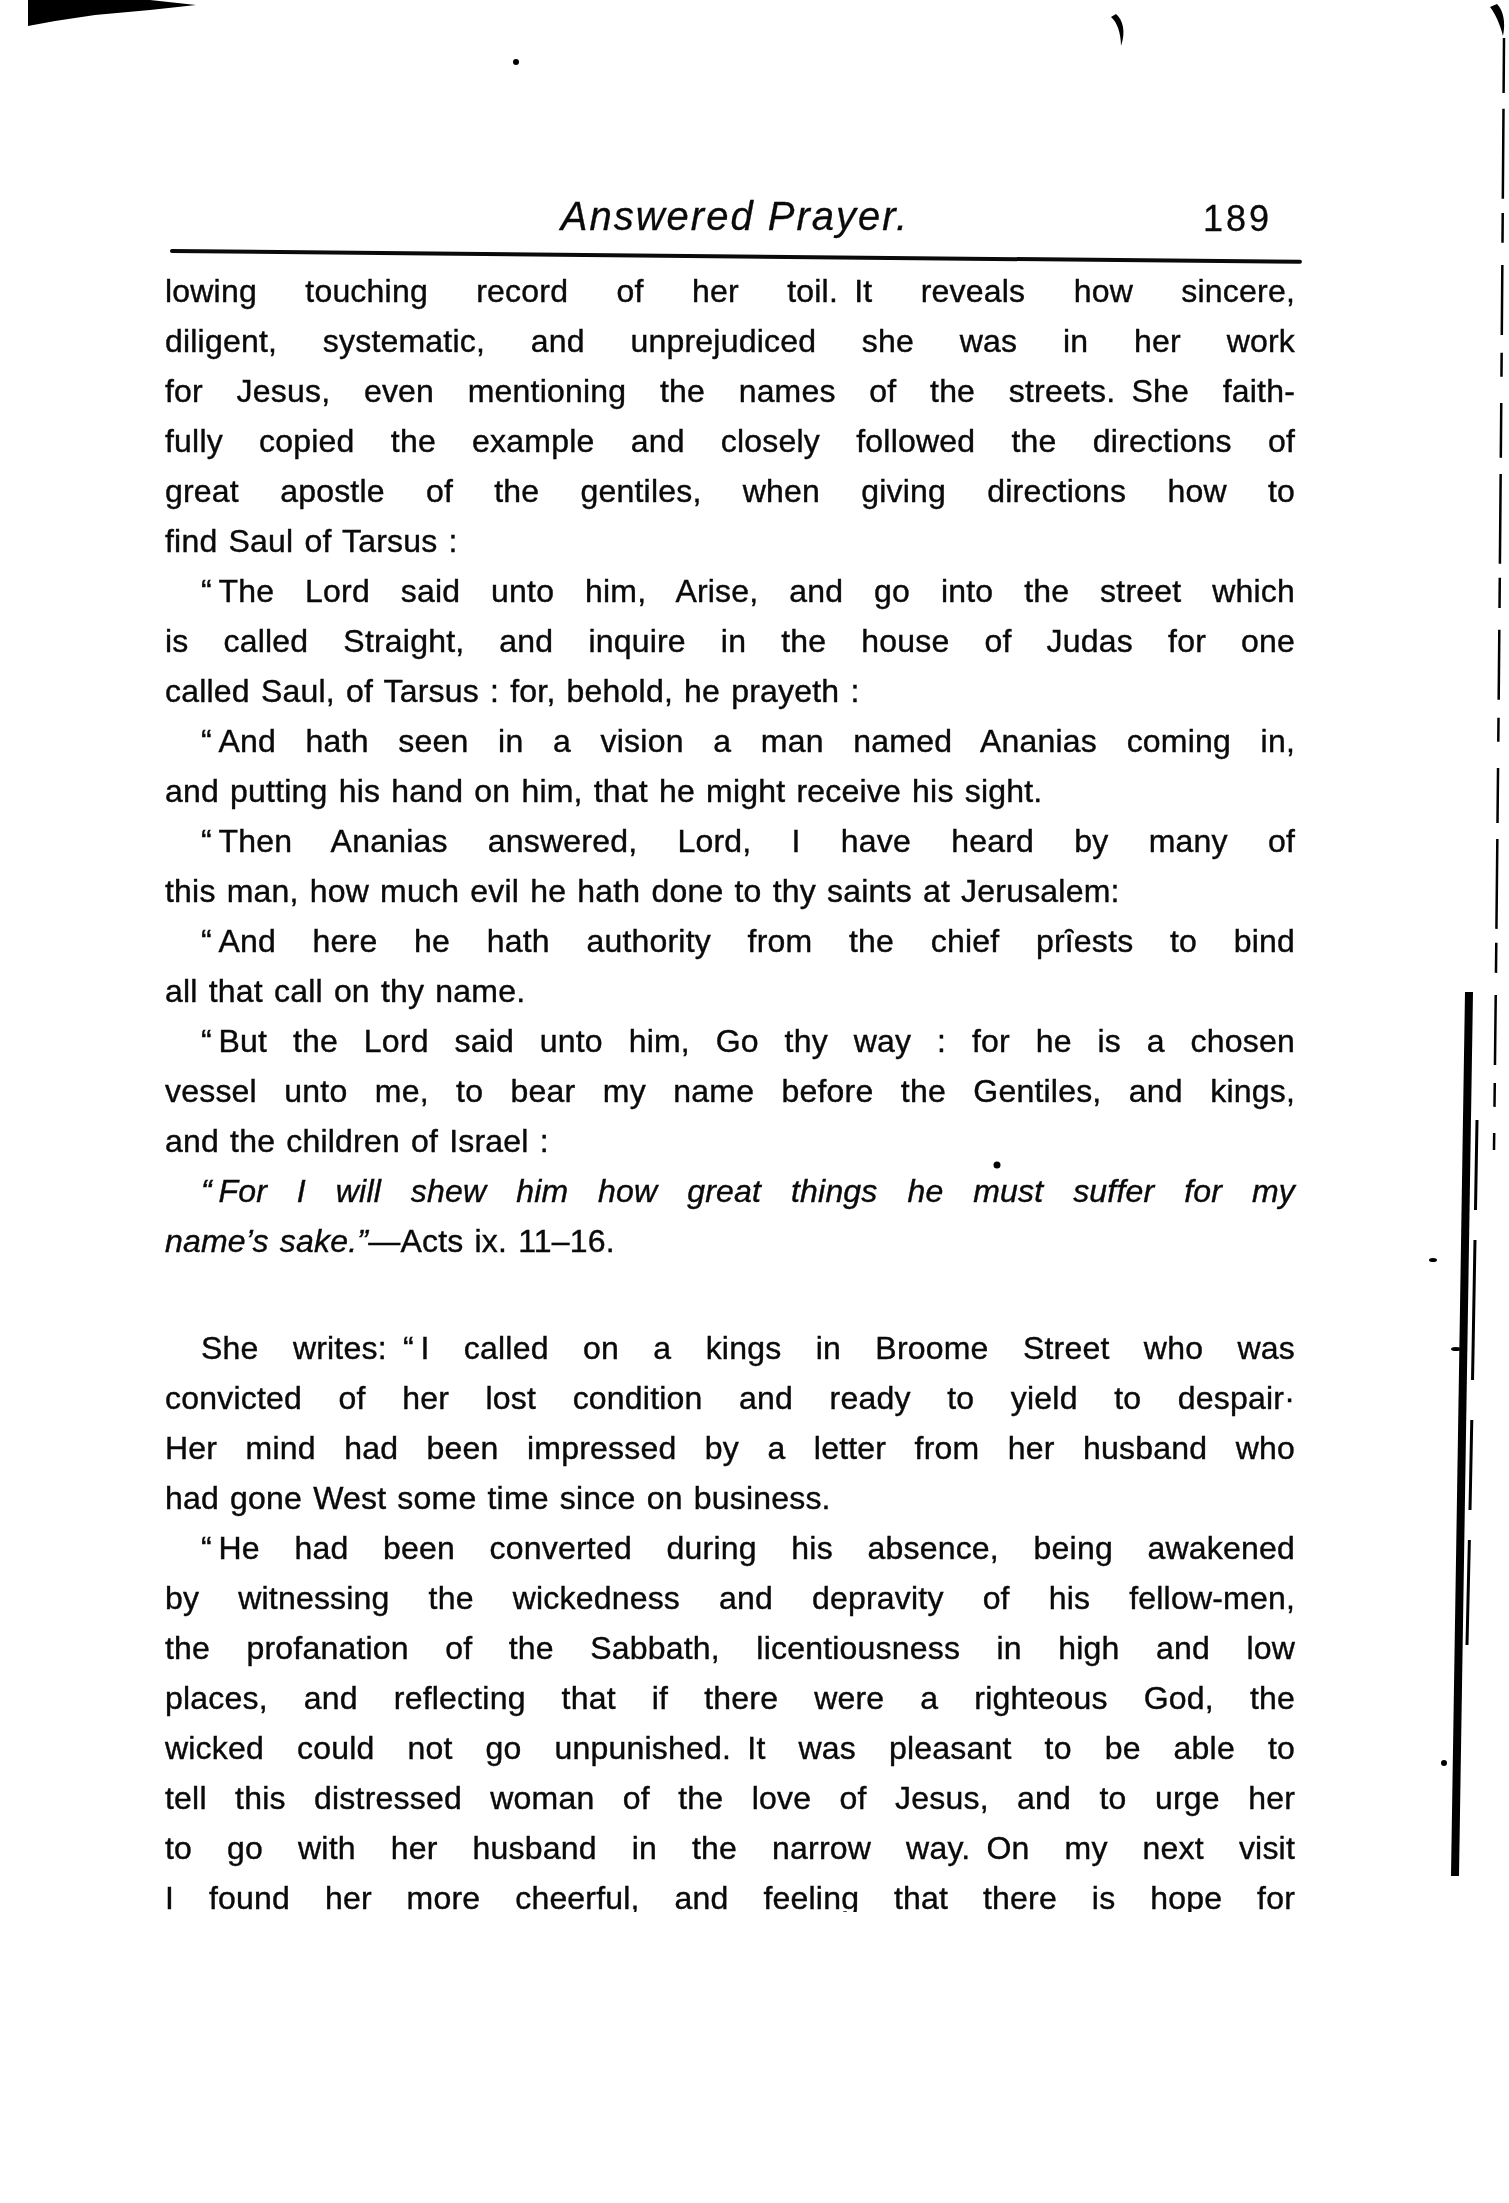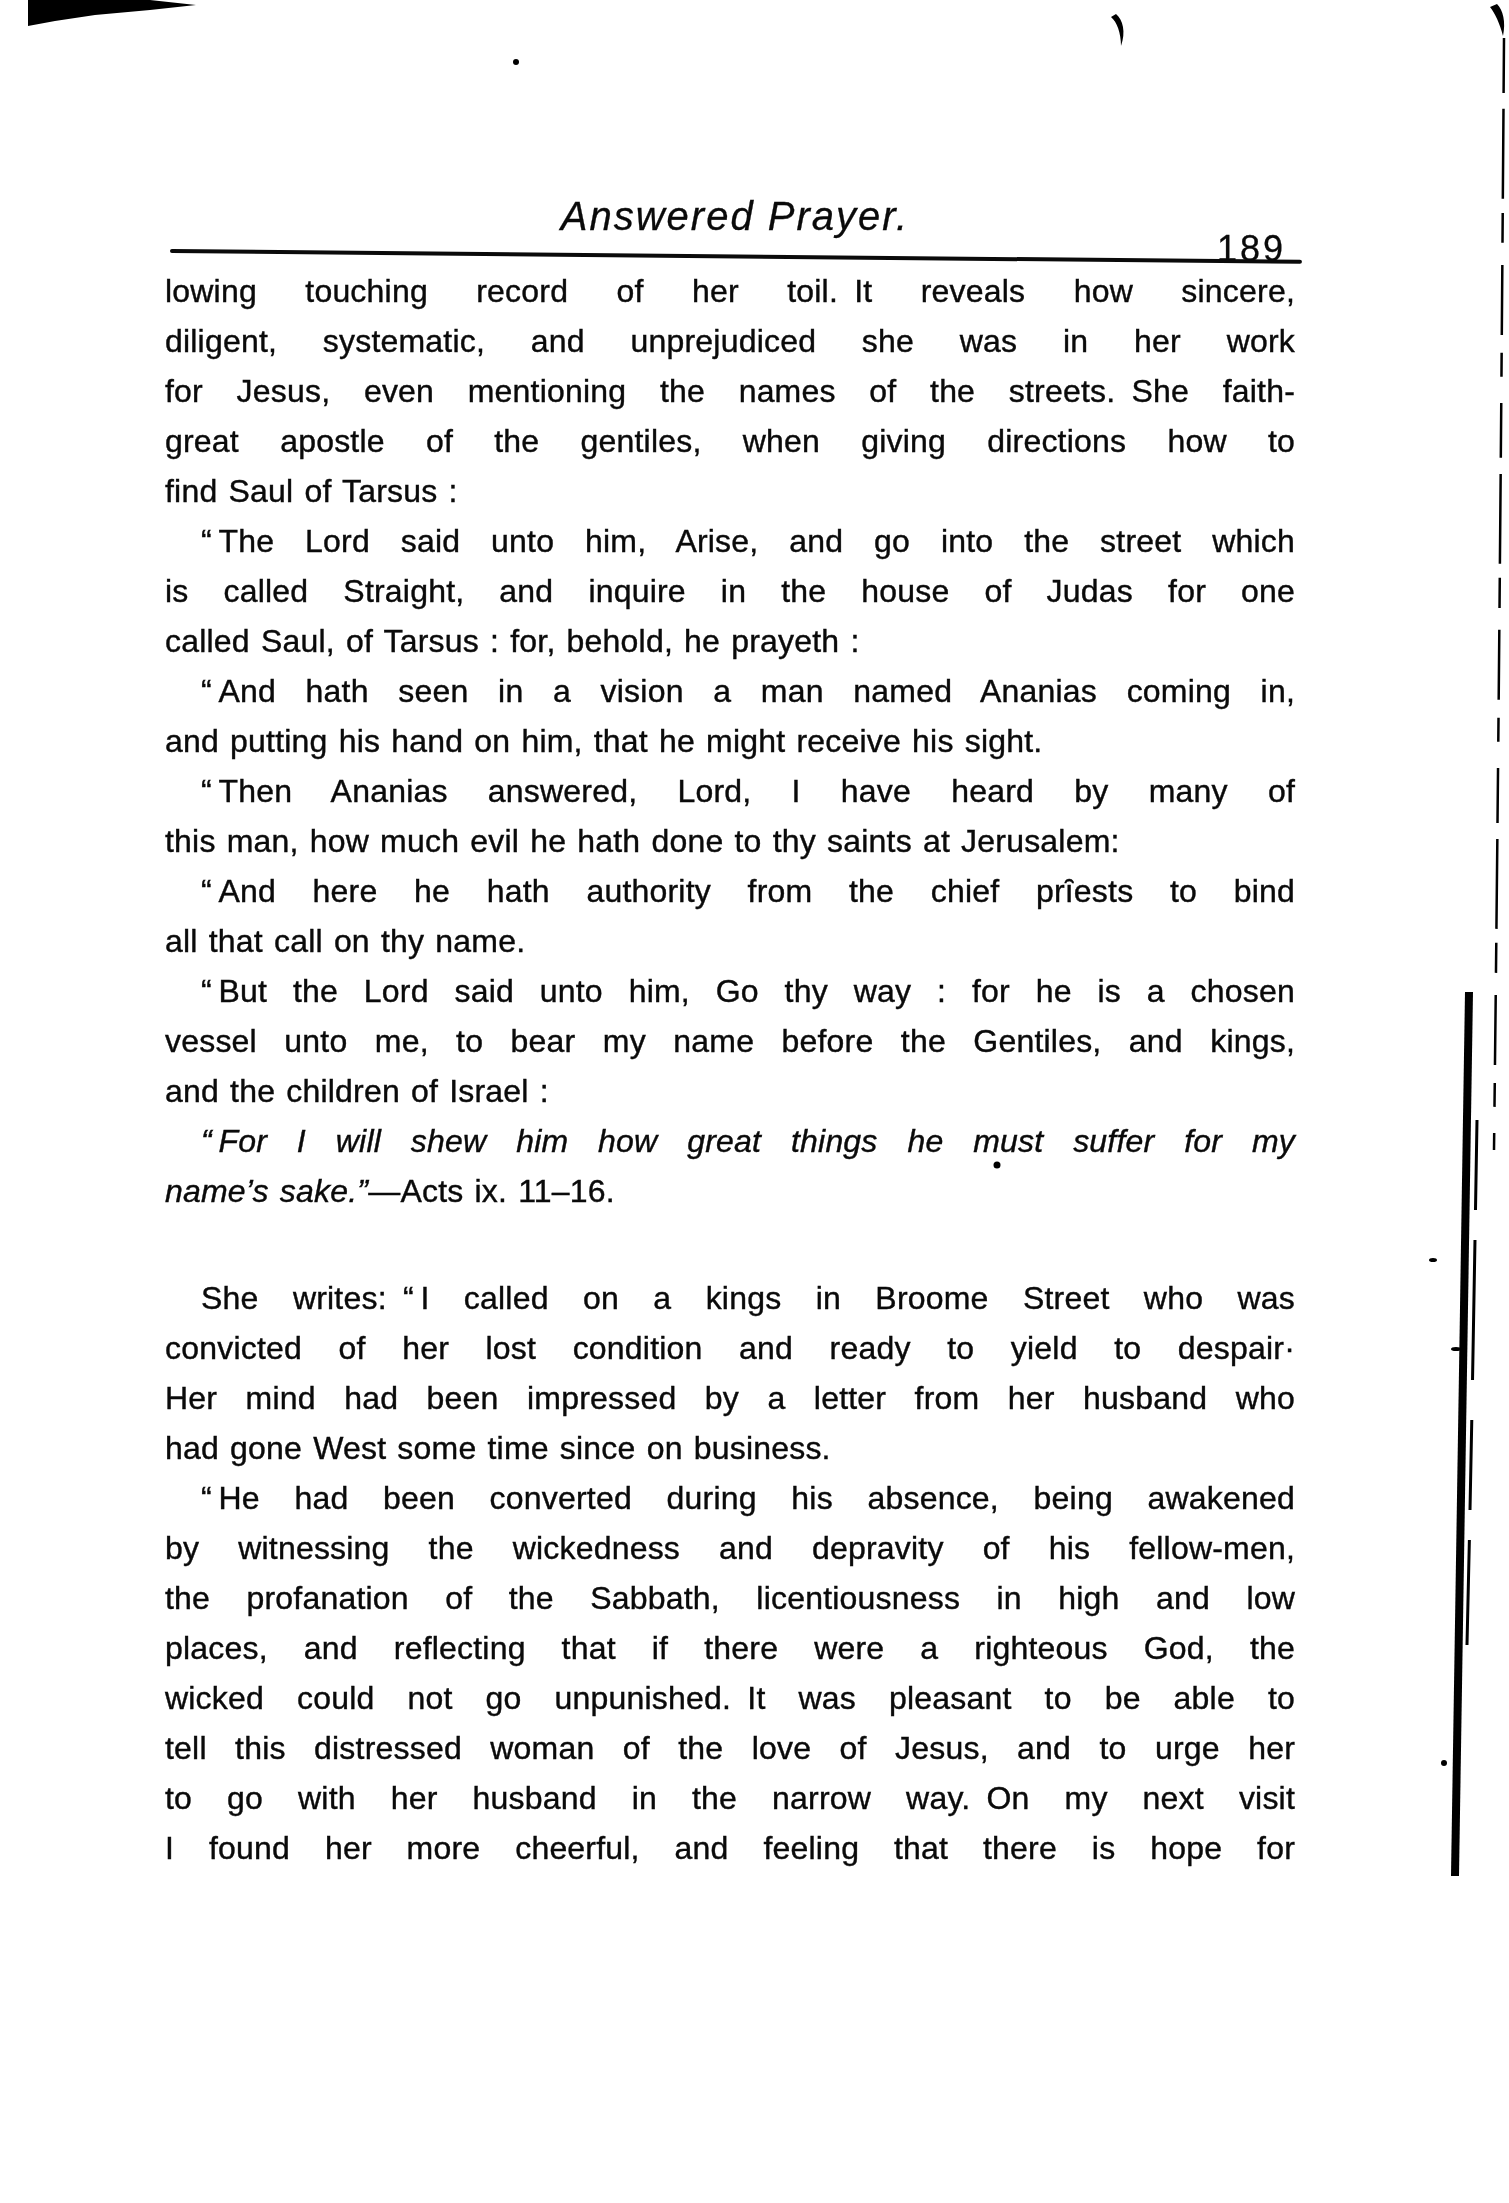--- a/index.html
+++ b/index.html
@@ -11,22 +11,22 @@
     overflow:hidden;
   }
   .artifacts { position:absolute; left:0; top:0; width:1509px; height:2203px; pointer-events:none; }
   .running-head { position:absolute; left:170px; top:192px; width:1130px; height:50px; }
   .head-title {
     position:absolute; left:0; right:0; text-align:center;
     font-style:italic; font-size:40px; line-height:48px; letter-spacing:2px;
     -webkit-text-stroke:0.3px currentColor;
   }
   .page-num {
-    position:absolute; right:14px; top:5px;
-    font-size:36px; line-height:44px; letter-spacing:3px;margin-top:30px;
+    position:absolute; right:28px; top:5px;
+    font-size:36px; line-height:44px; letter-spacing:3px;
     -webkit-text-stroke:0.3px currentColor;
   }
   .rule {
     position:absolute; left:170px; top:249px; width:1132px; height:4px;
     background:var(--ink); border-radius:2px;
     transform:rotate(0.55deg); transform-origin:left center;
   }
   .body-text {
     position:absolute; left:165px; top:266px; width:1130px;
     font-size:32px; line-height:50px; letter-spacing:0.2px; word-spacing:2px;
@@ -70,20 +70,21 @@
     <span class="page-num">189</span>
   </div>
 
   <div class="rule"></div>
 
   <div class="body-text">
       <div class="para">
         <div class="line"><span>lowing touching record of her toil. It reveals how sincere,</span></div>
         <div class="line"><span>diligent, systematic, and unprejudiced she was in her work</span></div>
         <div class="line"><span>for Jesus, even mentioning the names of the streets. She faith-</span></div>
+        <div class="line"><span>fully copied the example and closely followed the directions of</span></div>
         <div class="line"><span>great apostle of the gentiles, when giving directions how to</span></div>
         <div class="line last"><span>find Saul of Tarsus&nbsp;:</span></div>
       </div>
       <div class="para">
         <div class="line indent"><span>“ The Lord said unto him, Arise, and go into the street which</span></div>
         <div class="line"><span>is called Straight, and inquire in the house of Judas for one</span></div>
         <div class="line last"><span>called Saul, of Tarsus&nbsp;: for, behold, he prayeth&nbsp;:</span></div>
       </div>
       <div class="para">
         <div class="line indent"><span>“ And hath seen in a vision a man named Ananias coming in,</span></div>

